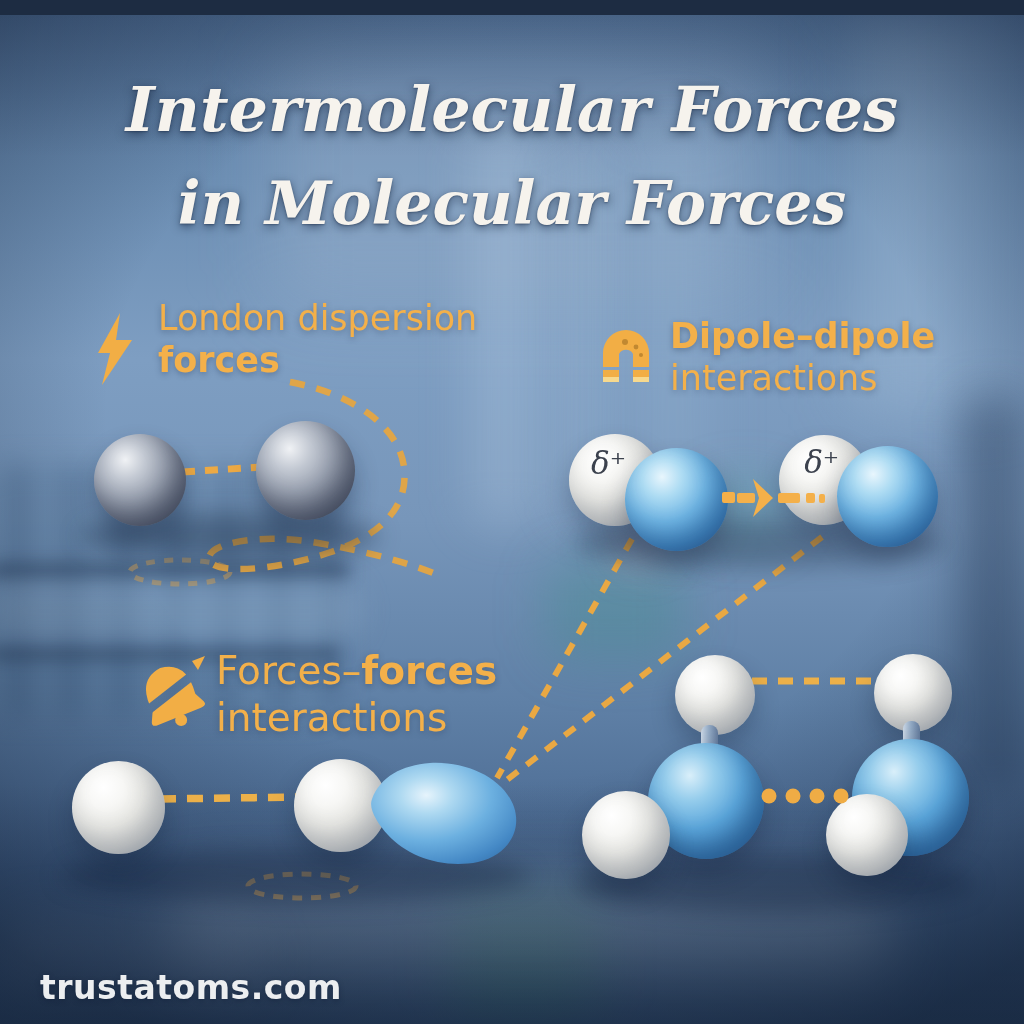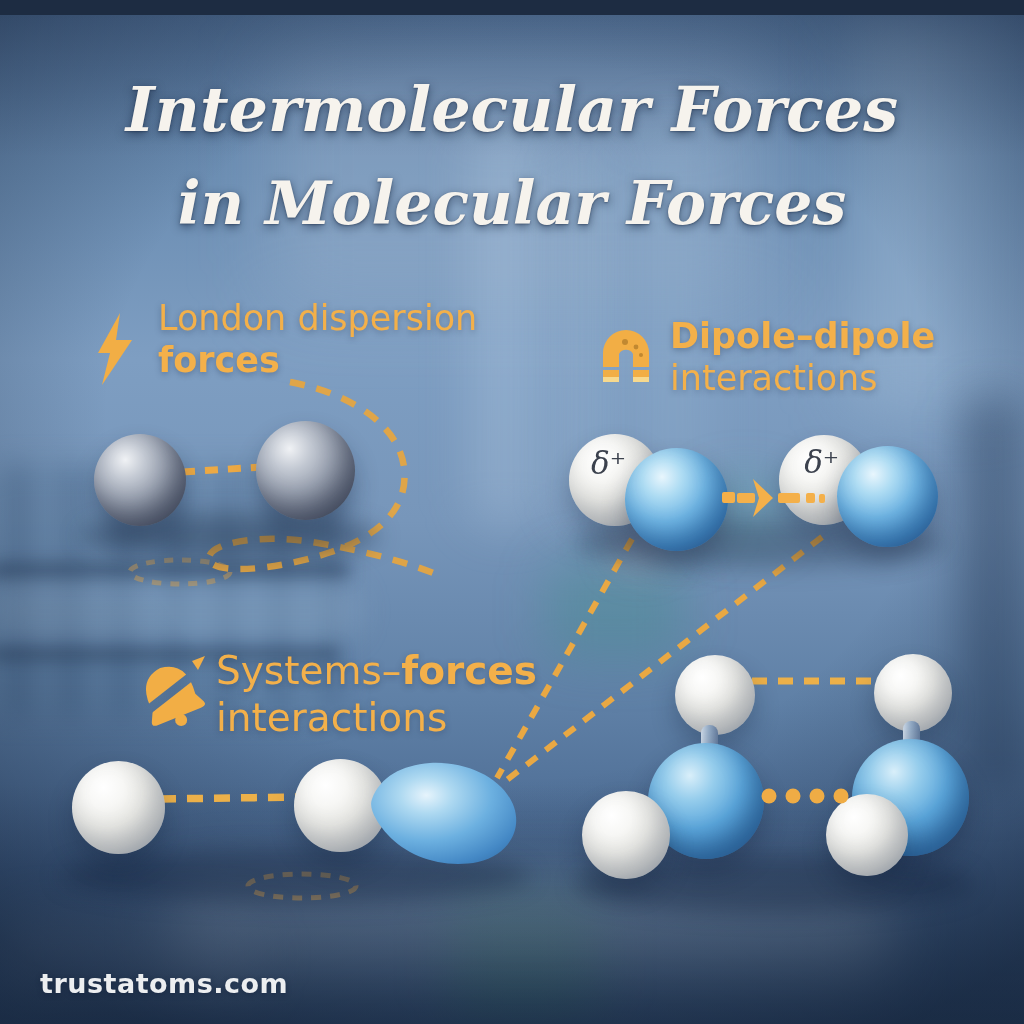--- a/index.html
+++ b/index.html
@@ -62,21 +62,21 @@
           box-shadow:inset -10px -14px 24px rgba(20,50,90,.35),0 14px 24px rgba(15,30,55,.3);}
   .s-wblue{background:radial-gradient(circle at 36% 28%,#d9effa 0%,#96cdec 22%,#5ba6db 48%,#3b81bd 74%,#2a62a0 100%);
           box-shadow:inset -10px -14px 24px rgba(20,50,90,.38),0 14px 24px rgba(15,30,55,.3);}
   .delta{position:absolute;font-family:"DejaVu Serif","Liberation Serif",serif;font-style:italic;
          font-size:31px;color:#3c424e;}
   .stick{position:absolute;width:17px;border-radius:8px 8px 5px 5px;
          background:linear-gradient(90deg,#c9d6e4 0%,#93aac4 45%,#62799a 100%);}
   
   .layer{position:absolute;inset:0;pointer-events:none;}
   
-  .watermark{position:absolute;left:40px;top:953px;font-size:27px;font-weight:700;
+  .watermark{position:absolute;left:40px;top:953px;font-size:33px;font-weight:700;
              color:#eceef0;letter-spacing:.5px;text-shadow:0 2px 5px rgba(15,30,55,.5);}
 </style>
 </head>
 <body>
 
 <div class="canvas">
 
   <div class="bg">
     <div class="bg-base"></div>
     <div class="bg-el b0"></div>
@@ -151,21 +151,21 @@
       </defs>
       <g mask="url(#slashm)" fill="#F2AE45">
         <g transform="rotate(-22 35 40)">
           <path d="M12 48 Q8 14 35 11 Q62 14 58 48 L63 58 Q65 63 58 63 L12 63 Q5 63 7 58 Z"></path>
           <circle cx="35" cy="67" r="6"></circle>
         </g>
       </g>
       <polygon points="56,6 69,1 62,15" fill="#F2AE45"></polygon>
     </svg>
     <div class="tag-text">
-      <div><span class="t-reg">Systems–</span><span class="t-bold">forces</span></div>
+      <div><span class="t-reg">Forces–</span><span class="t-bold">forces</span></div>
       <div class="t-reg">interactions</div>
     </div>
   </div>
 
   <div class="shadow sh-gray"></div>
   <div class="shadow sh-pairs"></div>
   <div class="shadow sh-bl"></div>
   <div class="shadow sh-water"></div>
 
   <div class="sphere s-gray" style="left:94px;top:419px;width:92px;height:92px;"></div>

